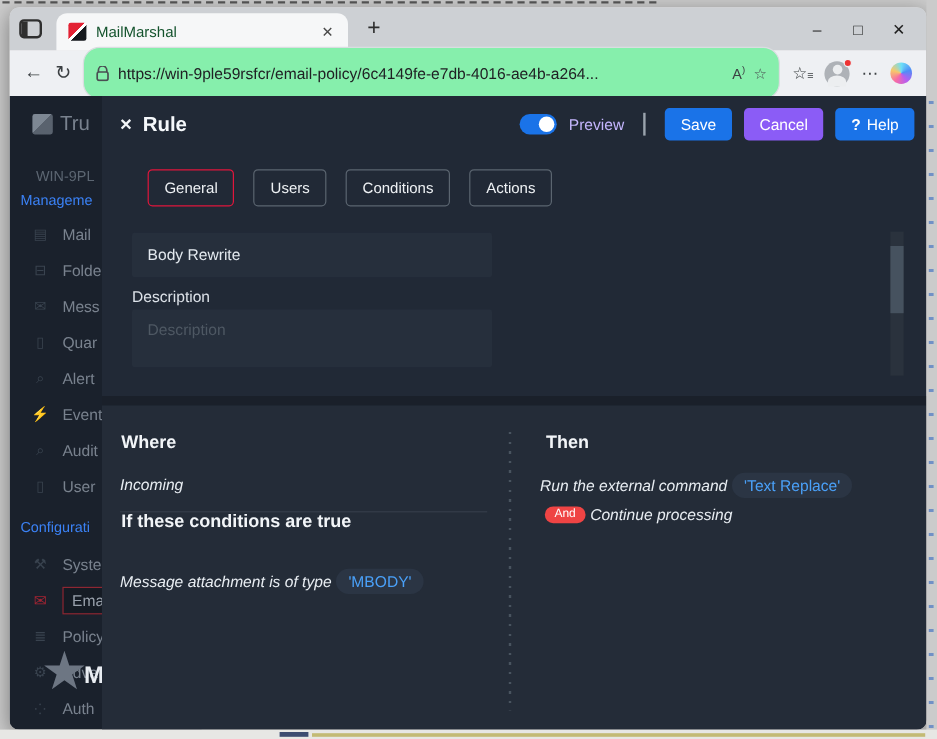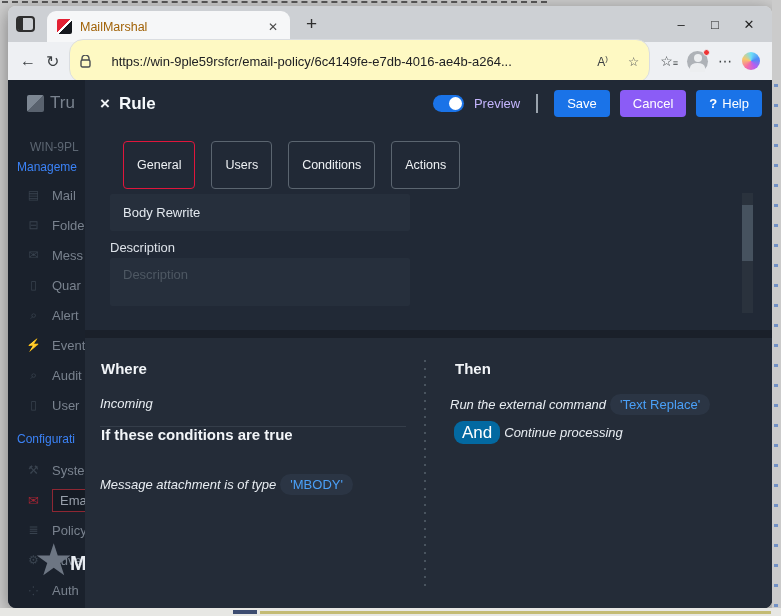--- a/index.html
+++ b/index.html
@@ -19,30 +19,30 @@
   .bwin { position:absolute; left:8px; top:6px; width:764px; height:602px; border-radius:8px; overflow:hidden;
       background:#dfdfdf; box-shadow:0 4px 18px rgba(0,0,0,.4); }
 
   .tabbar { height:36px; background:#cdd0d4; display:flex; align-items:flex-end; }
   .tab-actions { align-self:center; margin:0 0 0 8px; width:19px; height:16px; border:2px solid #2f2f2f; border-radius:4px; position:relative; }
   .tab-actions::before { content:""; position:absolute; left:0; top:0; bottom:0; width:5px; background:#2f2f2f; border-radius:1px 0 0 1px; }
   .tab { margin-left:12px; width:243px; height:31px; background:#f6f7f8; border-radius:9px 9px 0 0;
       display:flex; align-items:center; padding:0 10px; gap:8px; }
   .favicon { width:15px; height:15px; border-radius:2px; flex:none;
       background:linear-gradient(135deg,#e32133 46%,#ffffff 46%,#ffffff 55%,#15181d 55%); }
-  .tab-title { flex:1; font-size:12.5px; color:#a16207; white-space:nowrap; overflow:hidden; }
+  .tab-title { flex:1; font-size:12.5px; color:#14532d; white-space:nowrap; overflow:hidden; }
   .tab-close { font-size:12px; color:#4a4a4a; padding:0 2px; }
   .newtab { align-self:center; font-size:19px; color:#2e2e2e; margin-left:16px; font-weight:300; }
   .wctrls { margin-left:auto; align-self:center; display:flex; padding-right:6px; }
   .wctrls span { width:34px; text-align:center; font-size:13px; color:#1f1f1f; }
 
   .toolbar { height:38px; background:#eef0f3; display:flex; align-items:center; padding:0 12px; gap:10px; }
   .nav-ic { font-size:16px; color:#3c4043; }
-  .addr { flex:1; height:44px; background:#fef9c3; border:1px solid #dadde1; border-radius:14px;
-      display:flex; align-items:center; padding:0 10px; gap:20px; min-width:0; }
+  .addr { flex:1; height:44px; background:#86efac; border:1px solid #dadde1; border-radius:14px;
+      display:flex; align-items:center; padding:0 10px; gap:7px; min-width:0; }
   .url { flex:1; font-size:13px; color:#202124; white-space:nowrap; overflow:hidden; min-width:0; }
   .addr-ic { font-size:12.5px; color:#4a4e52; flex:none; }
   .read-aloud { font-size:12px; color:#3c4043; flex:none; }
   .read-aloud sup { font-size:8px; }
   .bar-ic { font-size:14px; color:#3c4043; flex:none; }
   .collections small { font-size:9px; letter-spacing:-1px; }
   .avatar { position:relative; width:21px; height:21px; border-radius:50%; background:#aeb2b7; flex:none; overflow:visible; }
   .avatar .head { position:absolute; left:6.5px; top:3px; width:8px; height:8px; border-radius:50%; background:#eceef0; }
   .avatar .bodyy { position:absolute; left:3px; top:12px; width:15px; height:9px; border-radius:50% 50% 0 0; background:#eceef0; }
   .avatar .dot { position:absolute; right:-2px; top:-2px; width:7px; height:7px; border-radius:50%; background:#e33; border:1px solid #eef0f3; }
@@ -77,21 +77,21 @@
   .toggle .knob { position:absolute; right:2px; top:2px; width:13px; height:13px; border-radius:50%; background:#fff; }
   .prev-label { font-size:13px; color:#c4b5fd; }
   .vdiv { width:2px; height:19px; background:#9aa3ad; margin:0 6px; }
   .btn { height:27px; border:none; border-radius:4px; font-size:13px; color:#fff; padding:0 13px;
       font-family:"Liberation Sans", sans-serif; display:flex; align-items:center; gap:5px; }
   .btn.blue { background:#1a73e8; }
   .btn.gray { background:#8b5cf6; }
   .btn .q { font-weight:bold; }
 
   .m-tabs { position:absolute; left:38px; top:61px; display:flex; gap:16px; }
-  .mtab { height:48px; padding:0 13px; display:flex; align-items:center; background:transparent;
+  .mtab { height:31px; padding:0 13px; display:flex; align-items:center; background:transparent;
       border:1px solid #5b6570; border-radius:4px; font-size:12.5px; color:#eef1f4; font-family:"Liberation Sans", sans-serif; }
   .mtab.active { border:1.5px solid #e0163c; }
 
   .name-input { position:absolute; left:25px; top:114px; width:300px; height:37px; background:#262f3c; border:none;
       border-radius:2px; color:#e3e9ef; font-size:13px; padding:0 13px; font-family:"Liberation Sans", sans-serif; }
   .desc-label { position:absolute; left:25px; top:160px; font-size:13px; color:#dde2e9; }
   .desc-area { position:absolute; left:25px; top:178px; width:300px; height:48px; background:#262f3c; border:none;
       border-radius:2px; color:#e3e9ef; font-size:13px; padding:9px 13px; resize:none; font-family:"Liberation Sans", sans-serif; }
   .desc-area::placeholder { color:#4e5863; opacity:1; }
   .scrolltrack { position:absolute; left:657px; top:113px; width:11px; height:120px; background:#2a323d; }
@@ -99,21 +99,21 @@
 
   .band { position:absolute; left:0; right:0; top:250px; height:8px; background:#1a202a; }
   .bsec { position:absolute; left:0; right:0; top:258px; bottom:0; background:#242c38; }
   .dotsep { position:absolute; left:339px; top:22px; bottom:16px; width:2px;
       background:repeating-linear-gradient(180deg,#49545f 0 2px, transparent 2px 8px); }
   .h2 { position:absolute; font-size:15px; font-weight:bold; color:#f2f5f8; }
   .txt { font-size:13px; color:#e8edf2;font-style:italic; }
   .row { position:absolute; display:flex; align-items:center; gap:4px; }
   .hline { position:absolute; left:15px; top:88px; width:306px; border-top:1px solid #353e4a; }
   .pill { background:#2b3544; color:#4aa0f8; border-radius:11px; padding:3px 10px; font-size:13px; white-space:nowrap; }
-  .andb { background:#0369a1; color:#fff; border-radius:9px; padding:1.5px 8px; font-size:17px; }
+  .andb { background:#ef4444; color:#fff; border-radius:9px; padding:1.5px 8px; font-size:10px; }
 </style>
 </head>
 <body>
 
 <div class="desk-dashes"></div>
 
 <div class="bwin">
 
   <div class="tabbar">
     <div class="tab-actions"></div>

